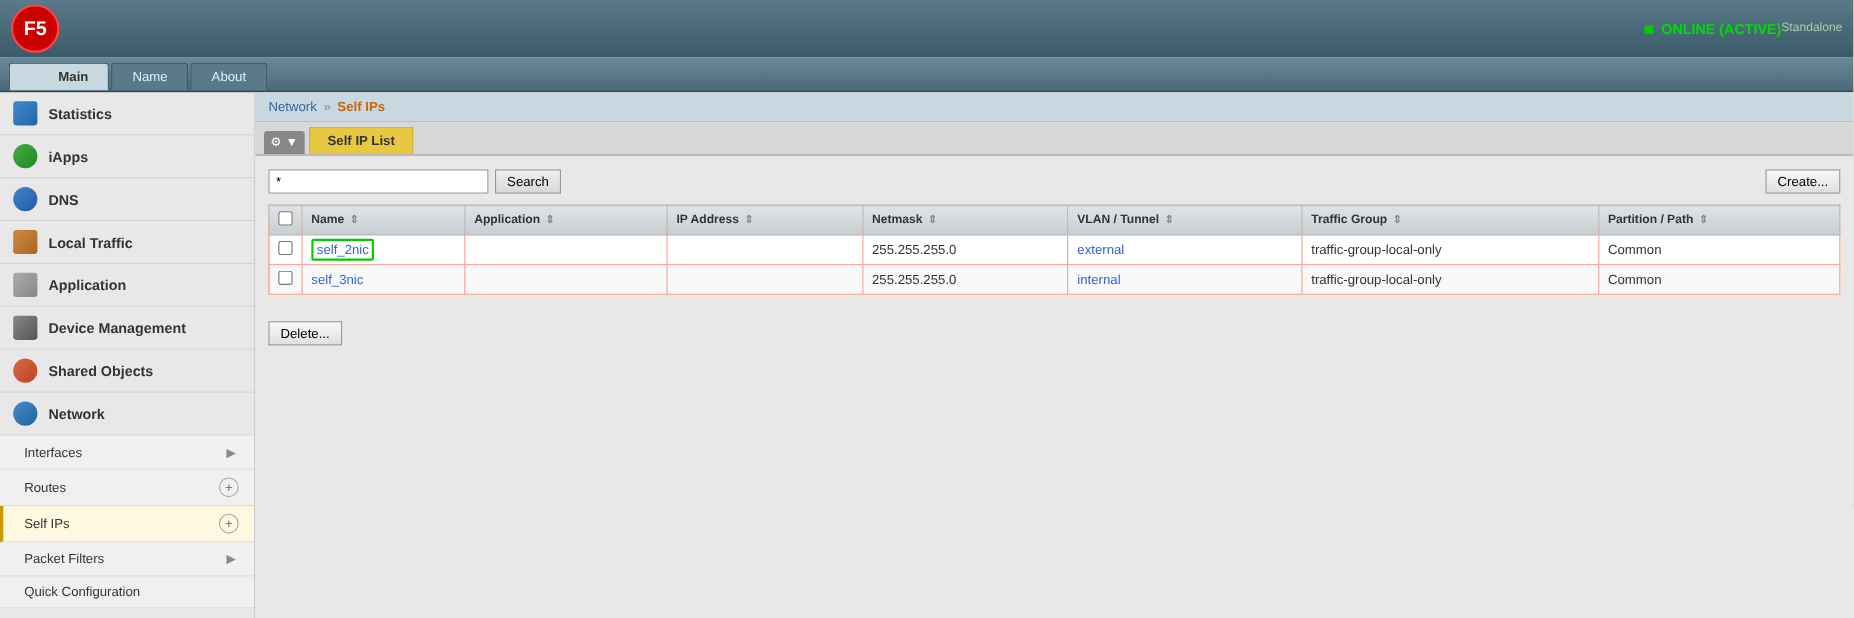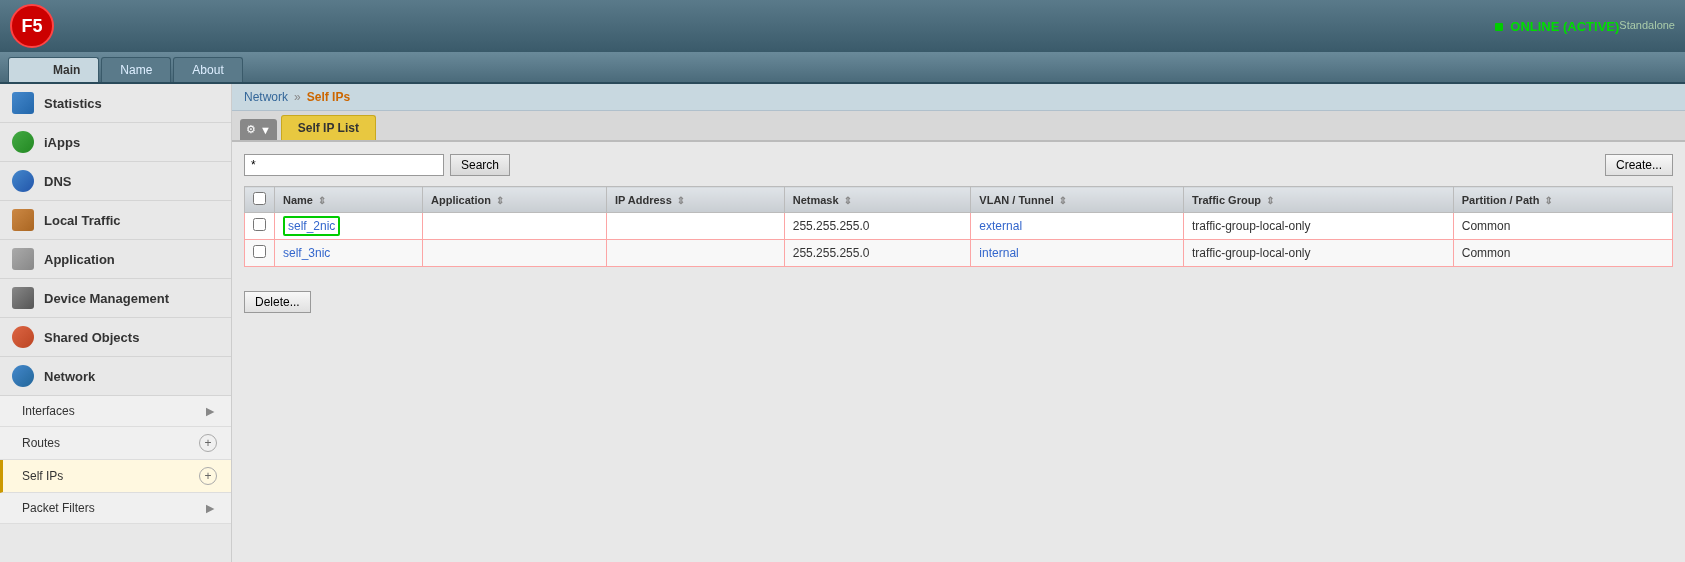--- a/index.html
+++ b/index.html
@@ -325,20 +325,23 @@
         <span class="sub-label">Routes</span>
         <span class="submenu-plus">+</span>
       </div>
       <div class="submenu-item active">
         <span class="sub-label">Self IPs</span>
         <span class="submenu-plus">+</span>
       </div>
       <div class="submenu-item">
         <span class="sub-label">Packet Filters</span>
         <span class="submenu-arrow">►</span>
+      </div>
+      <div class="submenu-item">
+        <span class="sub-label">Quick Configuration</span>
       </div>
     </div>
   </div>
 
   <div class="content-area">
 
     <div class="breadcrumb-bar">
       <span class="breadcrumb-network">Network</span>
       <span class="breadcrumb-sep">»</span>
       <span class="breadcrumb-current">Self IPs</span>

